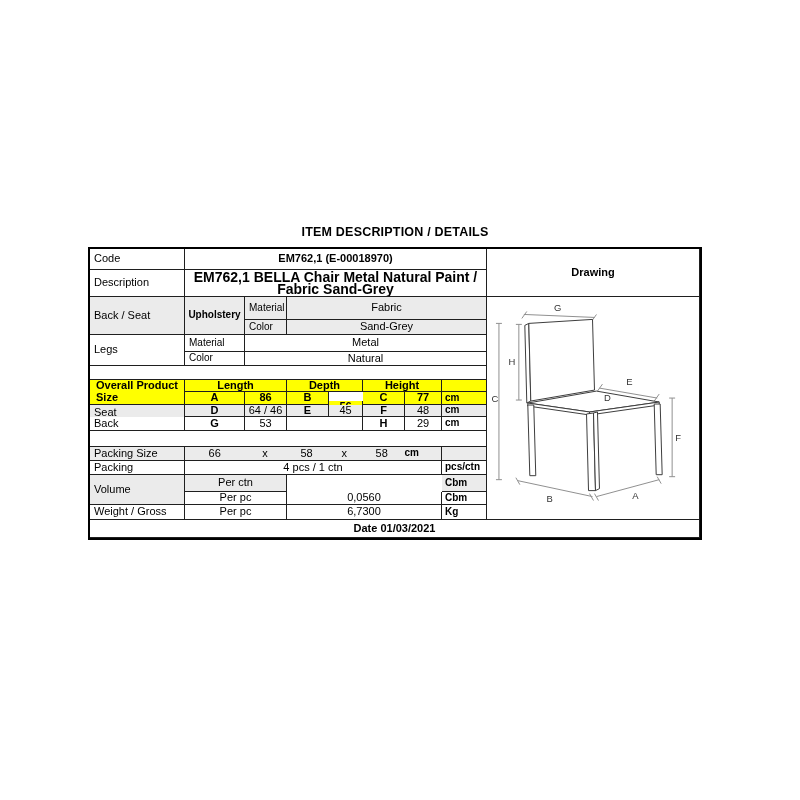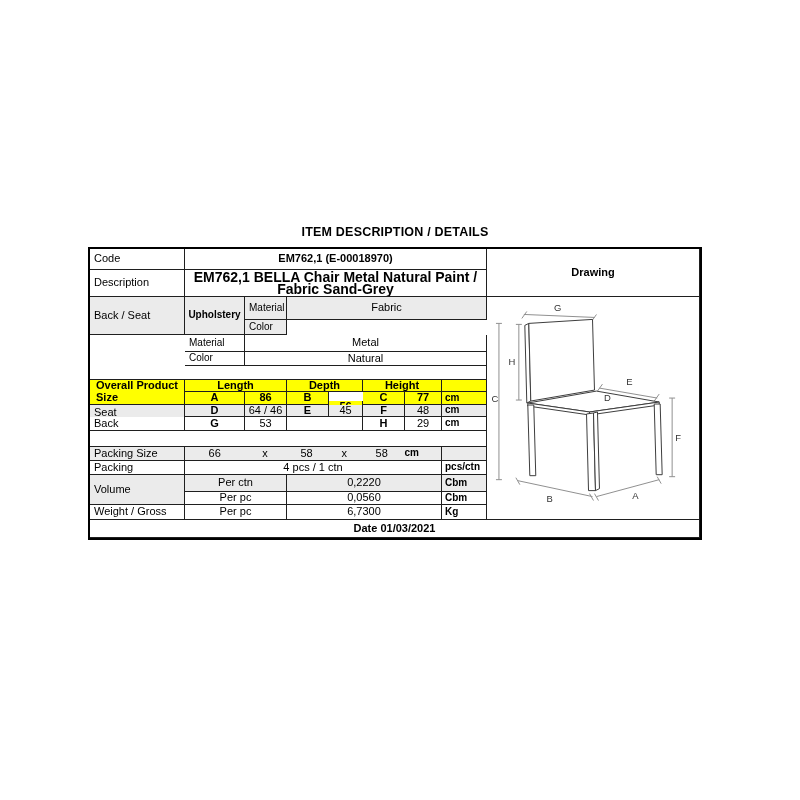--- a/index.html
+++ b/index.html
@@ -50,21 +50,23 @@
   <div class="c b" style="left:95px;top:0;width:302px;height:21px">EM762,1 (E-00018970)</div>
 
   <div class="c lb" style="left:0;top:21px;width:95px;height:27px">Description</div>
   <div class="c desc wrap" style="left:95px;top:21px;width:302px;height:27px">EM762,1 BELLA Chair Metal Natural Paint / Fabric Sand-Grey</div>
 
   <div class="c lb g" style="left:0;top:48px;width:95px;height:38px">Back / Seat</div>
   <div class="c b g s10" style="left:95px;top:48px;width:60px;height:38px">Upholstery</div>
   <div class="c lb g s10" style="left:155px;top:48px;width:42px;height:23px">Material</div>
   <div class="c g" style="left:197px;top:48px;width:200px;height:23px">Fabric</div>
   <div class="c lb g s10" style="left:155px;top:71px;width:42px;height:15px">Color</div>
+  <div class="c g" style="left:197px;top:71px;width:200px;height:15px">Sand-Grey</div>
 
+  <div class="c lb" style="left:0;top:86px;width:95px;height:31px">Legs</div>
   <div class="c lb s10" style="left:95px;top:86px;width:60px;height:17px">Material</div>
   <div class="c" style="left:155px;top:86px;width:242px;height:17px">Metal</div>
   <div class="c lb s10" style="left:95px;top:103px;width:60px;height:14px">Color</div>
   <div class="c" style="left:155px;top:103px;width:242px;height:14px">Natural</div>
 
   <div class="c" style="left:0;top:117px;width:397px;height:14px"></div>
 
   <div class="c y prewrap" style="left:0;top:131px;width:95px;height:25px">Overall Product
 Size</div>
   <div class="c y" style="left:95px;top:131px;width:102px;height:12px">Length</div>
@@ -109,21 +111,20 @@
     <span style="width:37px" class="du">cm</span>
   </div>
   <div class="c g" style="left:352px;top:198px;width:45px;height:14px"></div>
 
   <div class="c lb" style="left:0;top:212px;width:95px;height:14px">Packing</div>
   <div class="c" style="left:95px;top:212px;width:257px;height:14px">4 pcs / 1 ctn</div>
   <div class="c u" style="left:352px;top:212px;width:45px;height:14px">pcs/ctn</div>
 
   <div class="c lb g" style="left:0;top:226px;width:95px;height:30px">Volume</div>
   <div class="c g" style="left:95px;top:226px;width:102px;height:17px">Per ctn</div>
-  <div class="c g" style="left:197px;top:226px;width:155px;height:17px">0,2220</div>
   <div class="c u g" style="left:352px;top:226px;width:45px;height:17px">Cbm</div>
   <div class="c" style="left:95px;top:243px;width:102px;height:13px">Per pc</div>
   <div class="c" style="left:197px;top:243px;width:155px;height:13px">0,0560</div>
   <div class="c u" style="left:352px;top:243px;width:45px;height:13px">Cbm</div>
 
   <div class="c lb" style="left:0;top:256px;width:95px;height:15px">Weight / Gross</div>
   <div class="c" style="left:95px;top:256px;width:102px;height:15px">Per pc</div>
   <div class="c" style="left:197px;top:256px;width:155px;height:15px">6,7300</div>
   <div class="c u" style="left:352px;top:256px;width:45px;height:15px">Kg</div>
 

